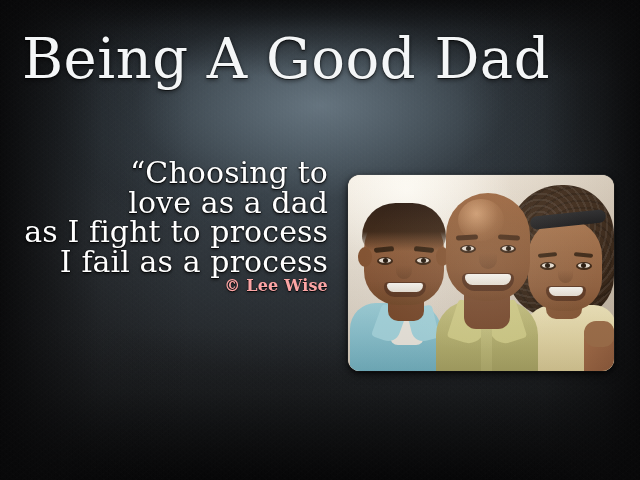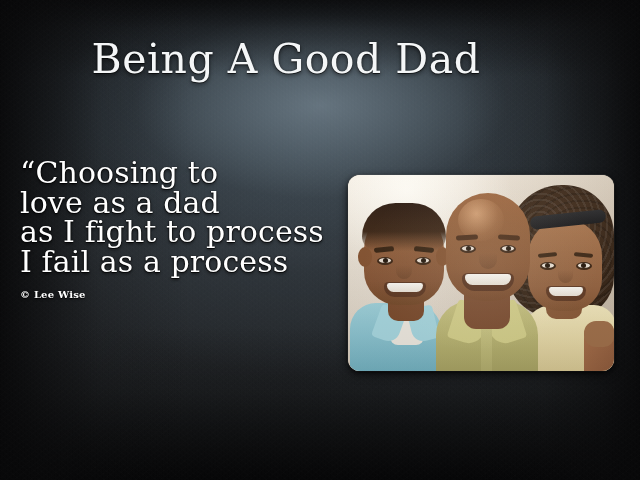--- a/index.html
+++ b/index.html
@@ -45,59 +45,59 @@
       repeating-linear-gradient(90deg, rgba(0,0,0,0.05) 0px, rgba(0,0,0,0.05) 1px, rgba(0,0,0,0) 1px, rgba(0,0,0,0) 3px);
   }
 
   
   #title {
     position: absolute;
     top: 33px;
     left: 0;
     width: 572px;
     text-align: center;
-    font-size: 41px;
+    font-size: 56px;
     line-height: 52px;
     letter-spacing: 0.5px;
     color: #f4f6f7;
     font-weight: 400;
     text-shadow:
       0 1px 0 rgba(0,0,0,0.55),
       0 2px 4px rgba(0,0,0,0.55),
       0 0 2px rgba(0,0,0,0.35);
     white-space: nowrap;
   }
 
   
   #quote-block {
     position: absolute;
-    left: 20px;
+    left: 8px;
     top: 158px;
     width: 320px;
-    text-align: left;
+    text-align: right;
   }
   .quote-line {
     font-size: 30px;
     line-height: 29.5px;
     color: #ffffff;
     font-weight: 400;
     letter-spacing: 0.1px;
     white-space: nowrap;
     text-shadow:
       0 1px 0 rgba(0,0,0,0.70),
       0 2px 3px rgba(0,0,0,0.60),
       1px 0 1px rgba(0,0,0,0.40),
       -1px 0 1px rgba(0,0,0,0.40);
   }
   #quote-attribution {
-    margin-top: 11px;
-    font-size: 10px;
+    margin-top: 2px;
+    font-size: 16px;
     line-height: 16px;
     font-weight: 700;
-    color: #ffffff;
+    color: #fca5a5;
     letter-spacing: 0.2px;
     text-shadow:
       0 1px 0 rgba(0,0,0,0.75),
       0 1px 3px rgba(0,0,0,0.60);
   }
 
   
   #photo-frame {
     position: absolute;
     left: 348px;

